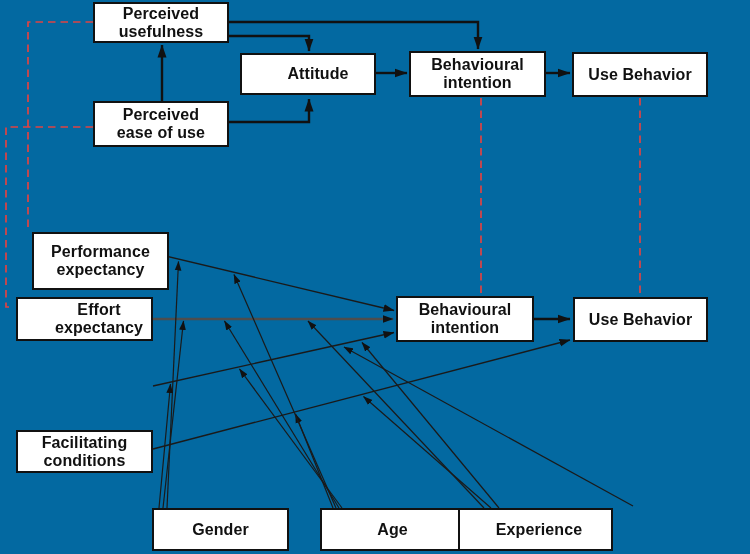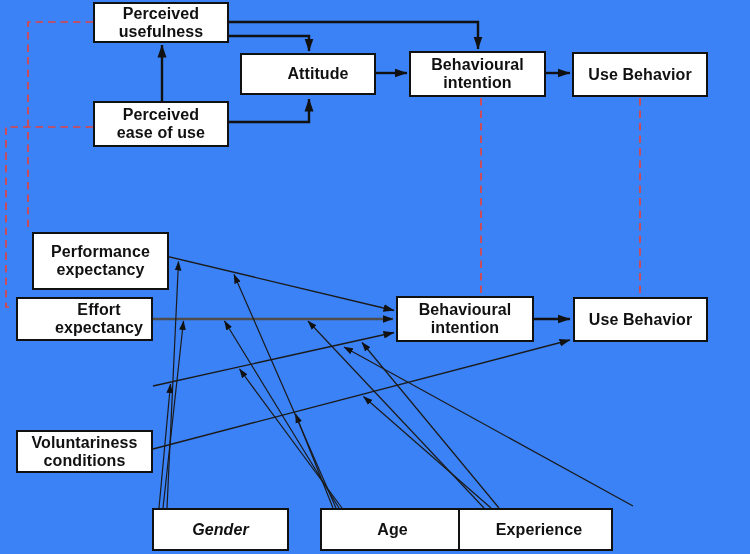--- a/index.html
+++ b/index.html
@@ -1,17 +1,17 @@
 <!DOCTYPE html>
 <html><head>
 <meta charset="utf-8">
 <style>
   html,body{margin:0;padding:0;background:#ffffff;}
   #stage{
-    position:relative;width:750px;height:554px;background:#3b82f6;
+    position:relative;width:750px;height:554px;background:#0369a1;
     font-family:"Liberation Sans",sans-serif;overflow:hidden;
   }
   #wires{position:absolute;left:0;top:0;width:750px;height:554px;}
   .node{
     position:absolute;box-sizing:border-box;
     border:2.3px solid #111111;background:#ffffff;color:#111111;
     display:flex;align-items:center;justify-content:center;
     text-align:center;font-weight:bold;font-size:16px;line-height:18px;
     white-space:pre-line;letter-spacing:0.1px;
   }
@@ -74,23 +74,23 @@
 ease of use</div>
   <div class="node" style="left:240px;top:53px;width:136px;height:42px;padding-left:20px;">Attitude</div>
   <div class="node" style="left:409px;top:51px;width:137px;height:46px;">Behavioural
 intention</div>
   <div class="node" style="left:572px;top:52px;width:136px;height:45px;">Use Behavior</div>
 
   <div class="node" style="left:32px;top:232px;width:137px;height:58px;">Performance
 expectancy</div>
   <div class="node" style="left:16px;top:297px;width:137px;height:44px;padding-left:29px;">Effort
 expectancy</div>
-  <div class="node" style="left:16px;top:430px;width:137px;height:43px;">Voluntariness
+  <div class="node" style="left:16px;top:430px;width:137px;height:43px;">Facilitating
 conditions</div>
   <div class="node" style="left:396px;top:296px;width:138px;height:46px;">Behavioural
 intention</div>
   <div class="node" style="left:573px;top:297px;width:135px;height:45px;">Use Behavior</div>
 
-  <div class="node" style="left:152px;top:508px;width:137px;height:43px;font-style:italic;">Gender</div>
+  <div class="node" style="left:152px;top:508px;width:137px;height:43px;">Gender</div>
   <div class="node" style="left:320px;top:508px;width:145px;height:43px;">Age</div>
   <div class="node" style="left:458px;top:508px;width:155px;height:43px;padding-left:7px;">Experience</div>
 
 </div>
 
 </body></html>

